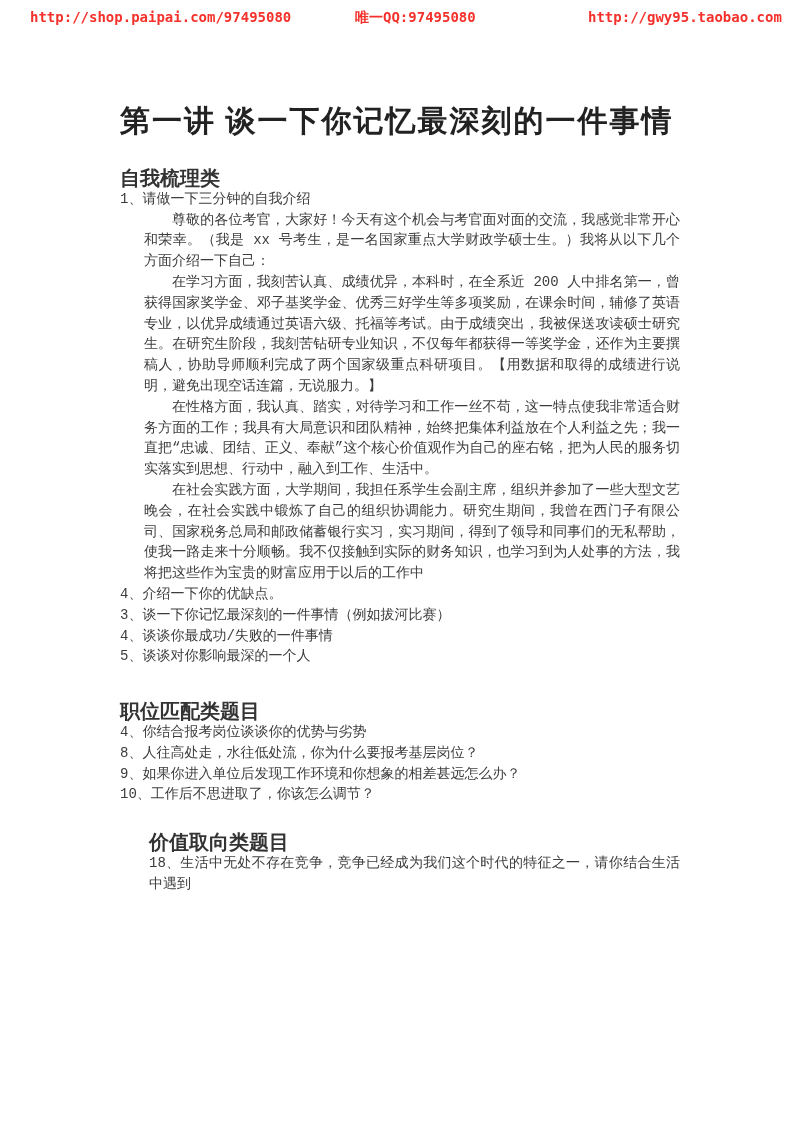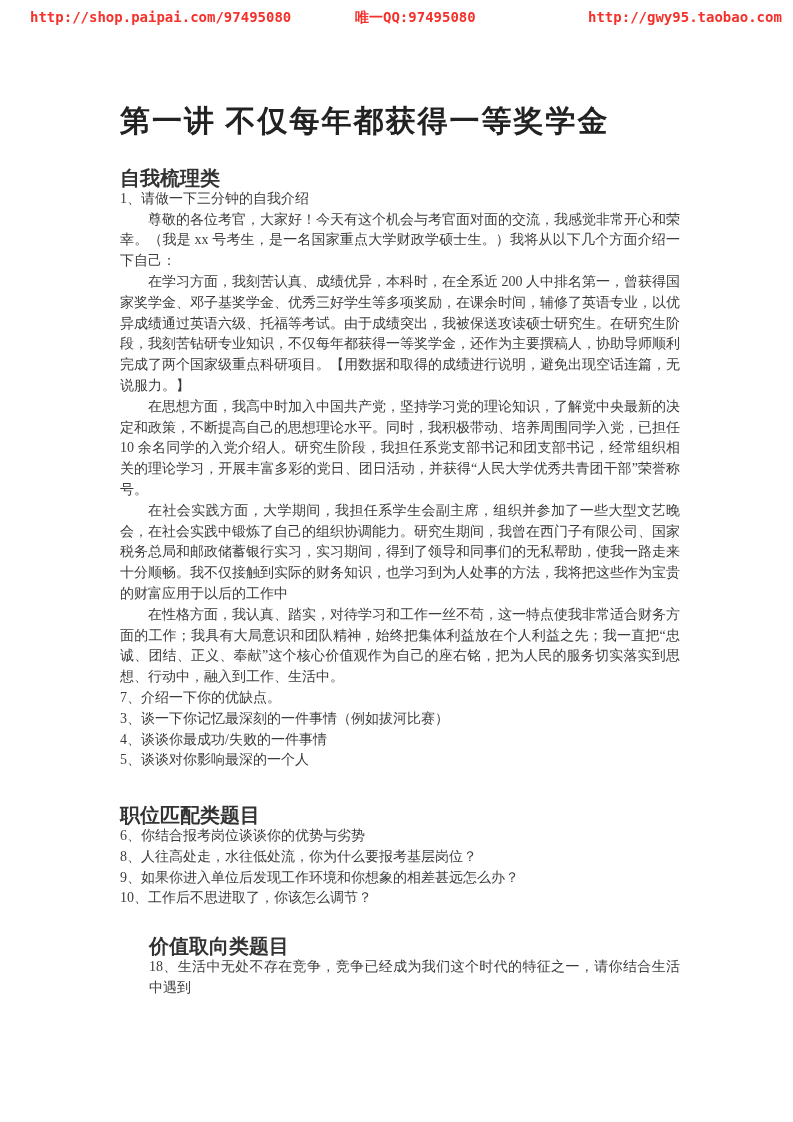--- a/index.html
+++ b/index.html
@@ -40,22 +40,23 @@
   .section-heading {
     margin: 0; padding: 0;
     font-size: 20px; line-height: 20.8px; font-weight: bold;
     color: #333333;
   }
   .block {
     margin: 0; padding: 0;
     font-size: 14px; line-height: 20.8px;
     text-align: justify;
     color: #3c3c3c;
+    font-family: Liberation Mono, monospace;
   }
-  .block.para { text-indent: 2em; }
+  .block.para { text-indent: 2em; margin-left: 24px; }
 
   
   .page-footer {
     position: absolute; top: 1092px; left: 10px; width: 100%; height: 22px;
     font-family: "Liberation Sans", sans-serif;
     font-size: 15px; font-weight: bold;
     color: #7f1d1d;
     margin-top: 40px;
   }
   .page-footer .f-left   { position: absolute; left: 33px;  top: 0; }
@@ -65,38 +66,37 @@
 </head>
 <body>
 
 <div class="page-header">
   <span class="h-left">http://shop.paipai.com/97495080</span>
   <span class="h-center">唯一QQ:97495080</span>
   <span class="h-right">http://gwy95.taobao.com</span>
 </div>
 
 <div class="content">
-  <h1 class="doc-title">第一讲 不仅每年都获得一等奖学金</h1>
+  <h1 class="doc-title">第一讲 谈一下你记忆最深刻的一件事情</h1>
   <div id="sections">
       <div class="section">
         <h2 class="section-heading">自我梳理类</h2>
         <p class="block question">1、请做一下三分钟的自我介绍</p>
         <p class="block para">尊敬的各位考官，大家好！今天有这个机会与考官面对面的交流，我感觉非常开心和荣幸。（我是 xx 号考生，是一名国家重点大学财政学硕士生。）我将从以下几个方面介绍一下自己：</p>
         <p class="block para">在学习方面，我刻苦认真、成绩优异，本科时，在全系近 200 人中排名第一，曾获得国家奖学金、邓子基奖学金、优秀三好学生等多项奖励，在课余时间，辅修了英语专业，以优异成绩通过英语六级、托福等考试。由于成绩突出，我被保送攻读硕士研究生。在研究生阶段，我刻苦钻研专业知识，不仅每年都获得一等奖学金，还作为主要撰稿人，协助导师顺利完成了两个国家级重点科研项目。【用数据和取得的成绩进行说明，避免出现空话连篇，无说服力。】</p>
-        <p class="block para">在思想方面，我高中时加入中国共产党，坚持学习党的理论知识，了解党中央最新的决定和政策，不断提高自己的思想理论水平。同时，我积极带动、培养周围同学入党，已担任 10 余名同学的入党介绍人。研究生阶段，我担任系党支部书记和团支部书记，经常组织相关的理论学习，开展丰富多彩的党日、团日活动，并获得“人民大学优秀共青团干部”荣誉称号。</p>
+        <p class="block para">在性格方面，我认真、踏实，对待学习和工作一丝不苟，这一特点使我非常适合财务方面的工作；我具有大局意识和团队精神，始终把集体利益放在个人利益之先；我一直把“忠诚、团结、正义、奉献”这个核心价值观作为自己的座右铭，把为人民的服务切实落实到思想、行动中，融入到工作、生活中。</p>
         <p class="block para">在社会实践方面，大学期间，我担任系学生会副主席，组织并参加了一些大型文艺晚会，在社会实践中锻炼了自己的组织协调能力。研究生期间，我曾在西门子有限公司、国家税务总局和邮政储蓄银行实习，实习期间，得到了领导和同事们的无私帮助，使我一路走来十分顺畅。我不仅接触到实际的财务知识，也学习到为人处事的方法，我将把这些作为宝贵的财富应用于以后的工作中</p>
-        <p class="block para">在性格方面，我认真、踏实，对待学习和工作一丝不苟，这一特点使我非常适合财务方面的工作；我具有大局意识和团队精神，始终把集体利益放在个人利益之先；我一直把“忠诚、团结、正义、奉献”这个核心价值观作为自己的座右铭，把为人民的服务切实落实到思想、行动中，融入到工作、生活中。</p>
-        <p class="block question">7、介绍一下你的优缺点。</p>
+        <p class="block question">4、介绍一下你的优缺点。</p>
         <p class="block question">3、谈一下你记忆最深刻的一件事情（例如拔河比赛）</p>
         <p class="block question">4、谈谈你最成功/失败的一件事情</p>
         <p class="block question">5、谈谈对你影响最深的一个人</p>
       </div>
       <div class="section">
         <h2 class="section-heading">职位匹配类题目</h2>
-        <p class="block question">6、你结合报考岗位谈谈你的优势与劣势</p>
+        <p class="block question">4、你结合报考岗位谈谈你的优势与劣势</p>
         <p class="block question">8、人往高处走，水往低处流，你为什么要报考基层岗位？</p>
         <p class="block question">9、如果你进入单位后发现工作环境和你想象的相差甚远怎么办？</p>
         <p class="block question">10、工作后不思进取了，你该怎么调节？</p>
       </div>
       <div class="section">
         <h2 class="section-heading">价值取向类题目</h2>
         <p class="block question">18、生活中无处不存在竞争，竞争已经成为我们这个时代的特征之一，请你结合生活中遇到</p>
       </div>
     </div>
 </div>

